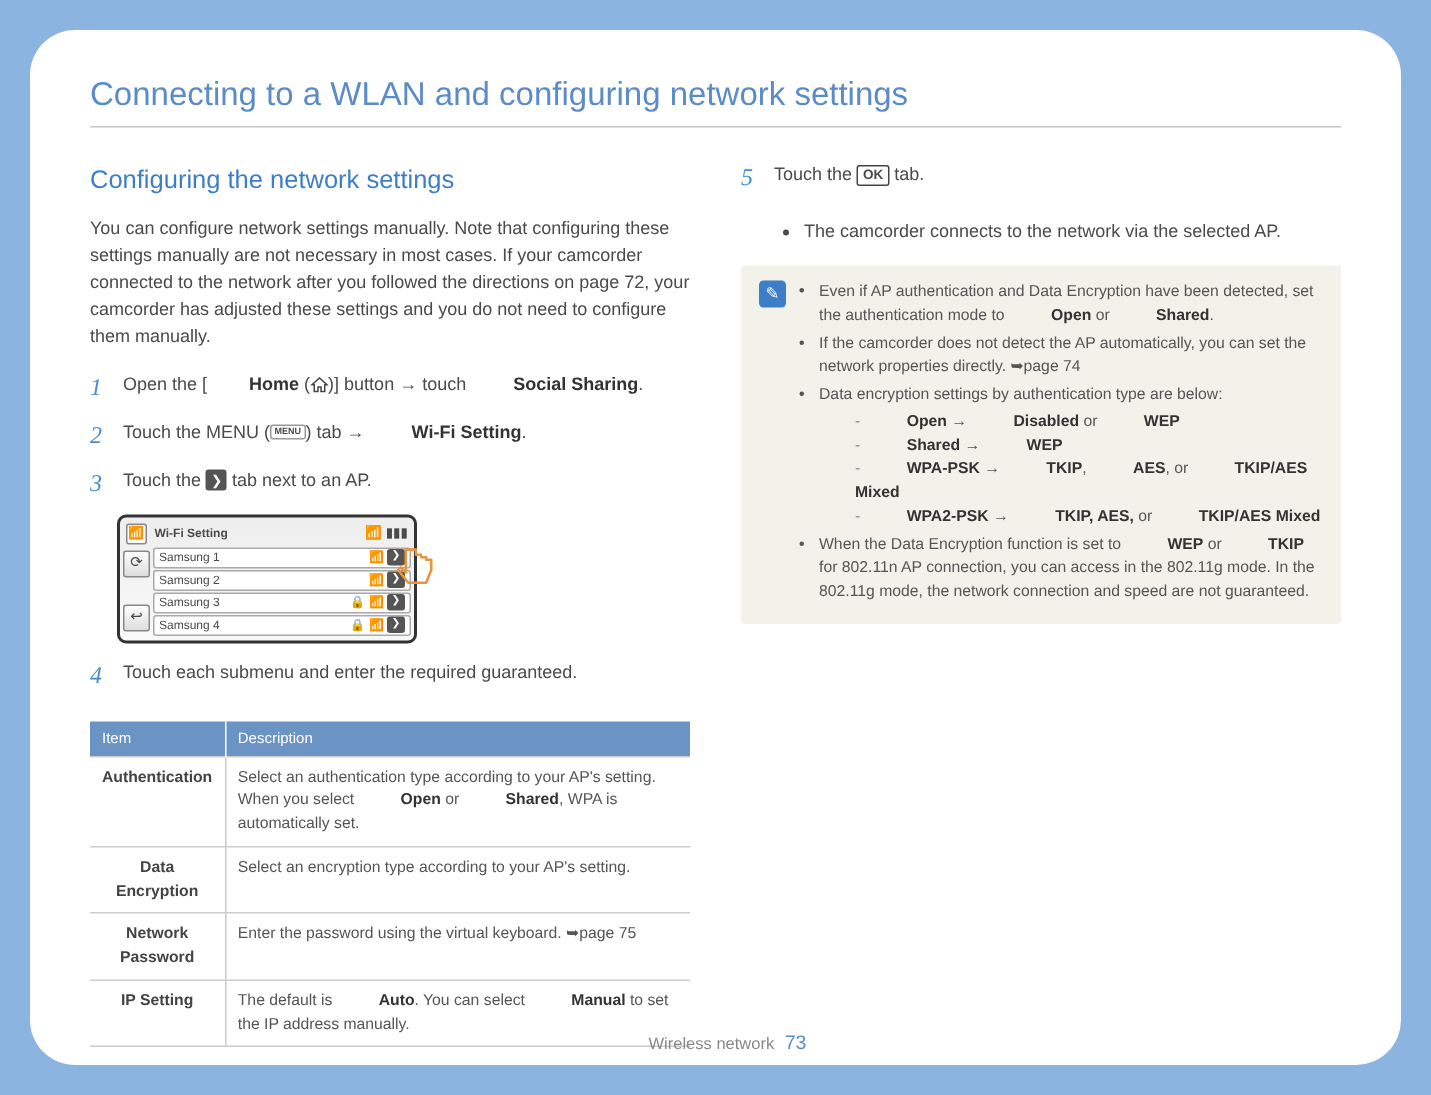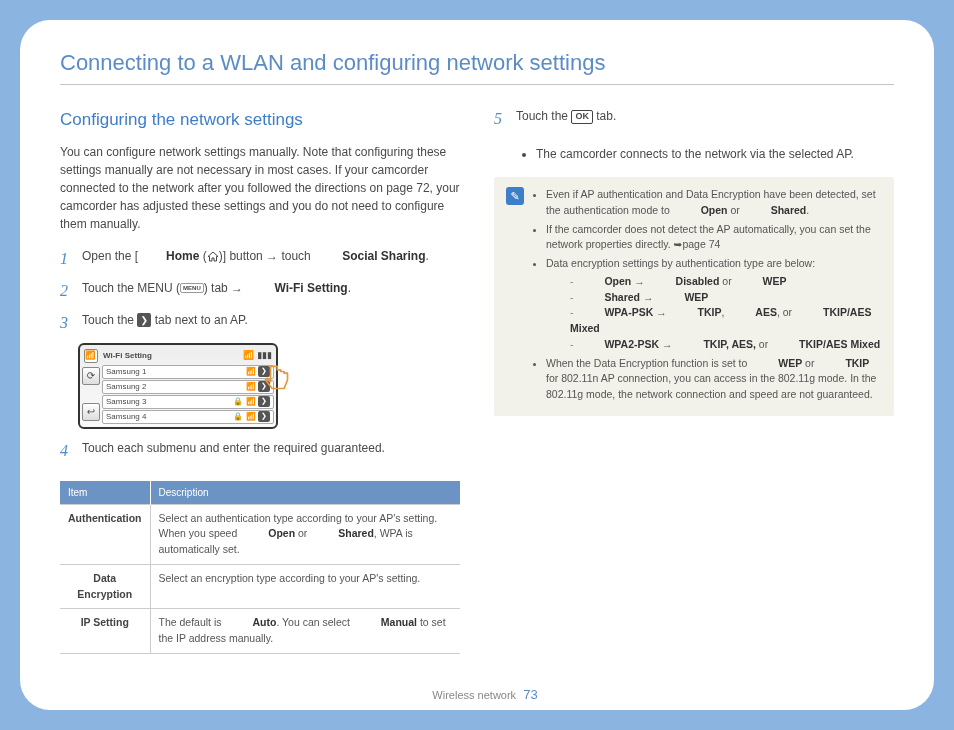--- a/index.html
+++ b/index.html
@@ -141,25 +141,29 @@
       </div>
 
       <table class="info">
         <tbody>
             <tr>
               <th>Item</th>
               <th>Description</th>
             </tr>
         <tr>
               <td>Authentication</td>
-              <td><span>Select an authentication type according to your AP's setting. When you speed </span><b>Open</b><span> or </span><b>Shared</b><span>, WPA is automatically set.</span></td>
+              <td><span>Select an authentication type according to your AP's setting. When you select </span><b>Open</b><span> or </span><b>Shared</b><span>, WPA is automatically set.</span></td>
             </tr>
         <tr>
               <td>Data Encryption</td>
               <td>Select an encryption type according to your AP's setting.</td>
+            </tr>
+        <tr>
+              <td>Network Password</td>
+              <td>Enter the password using the virtual keyboard. ➥page 75</td>
             </tr>
         <tr>
               <td>IP Setting</td>
               <td><span>The default is </span><b>Auto</b><span>. You can select </span><b>Manual</b><span> to set the IP address manually.</span></td>
             </tr>
       </tbody>
         </table>
     </div>
 
     <div class="col">

